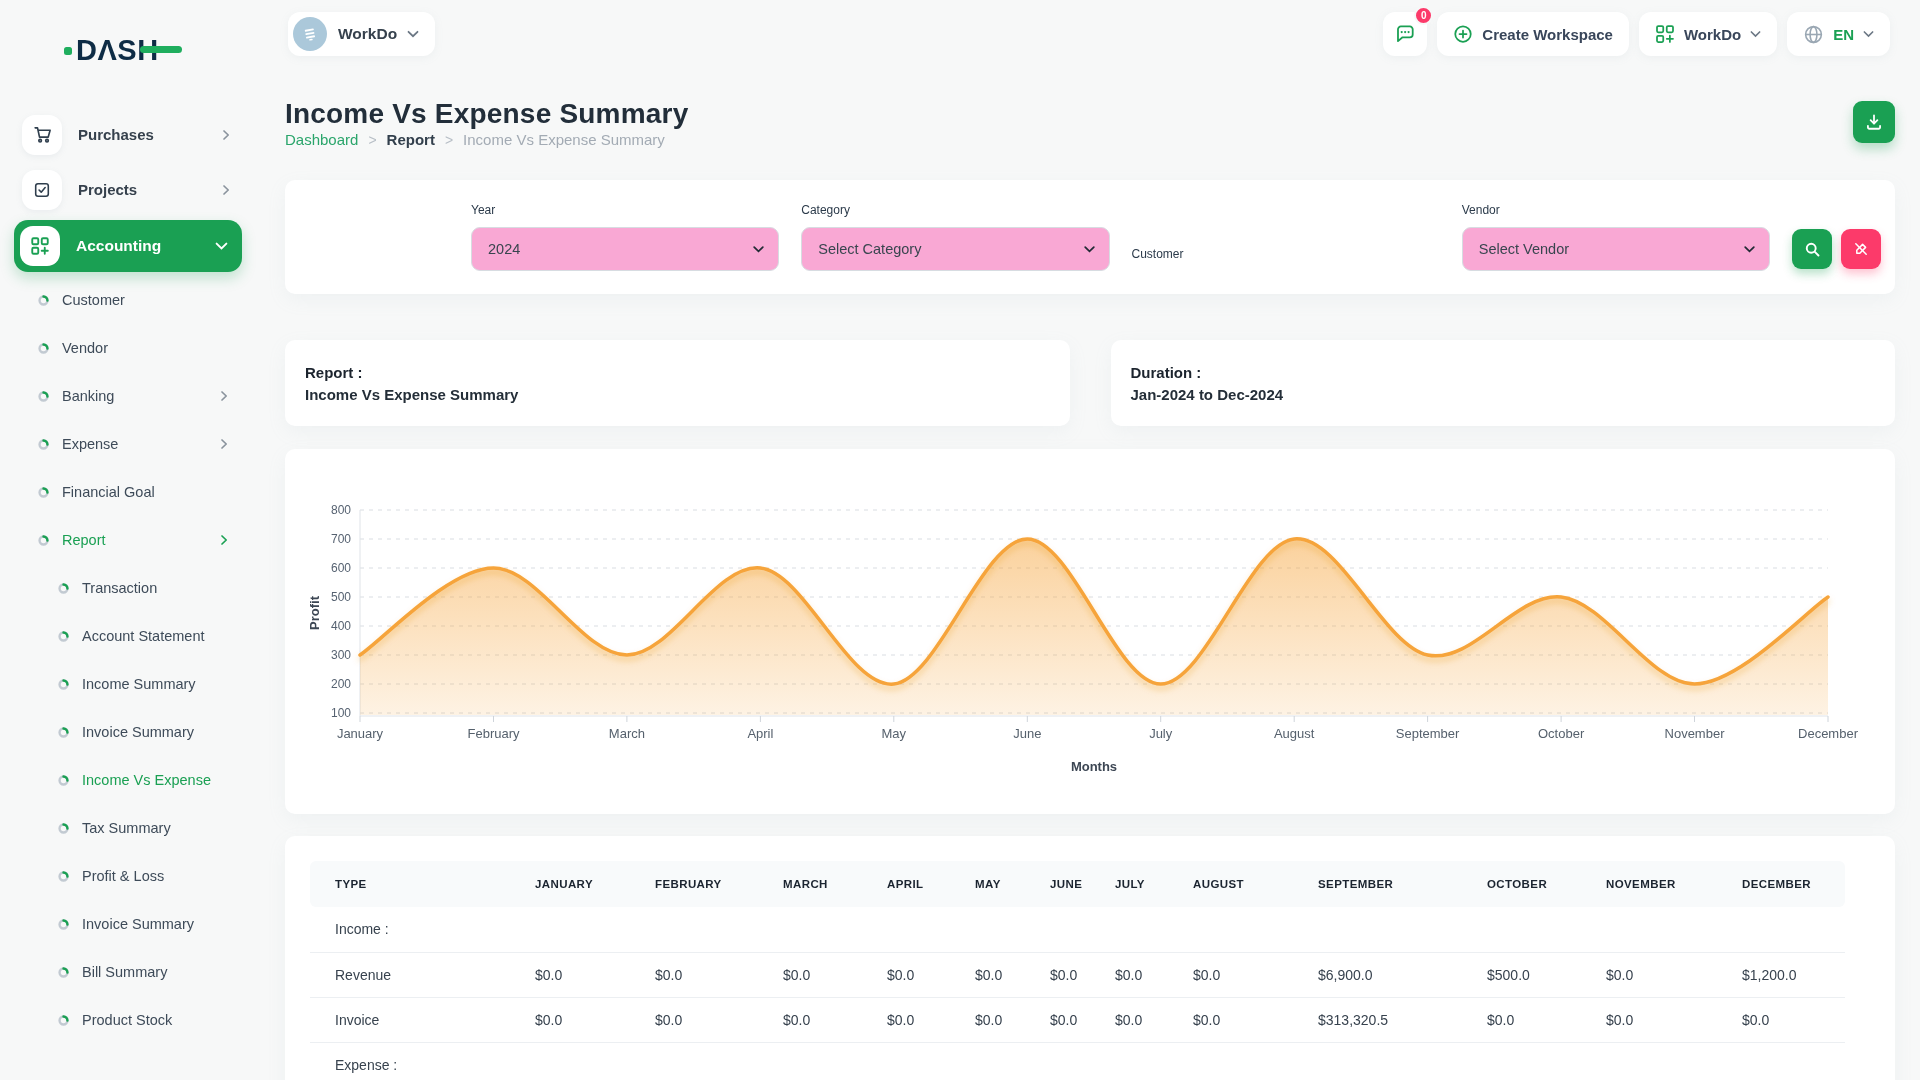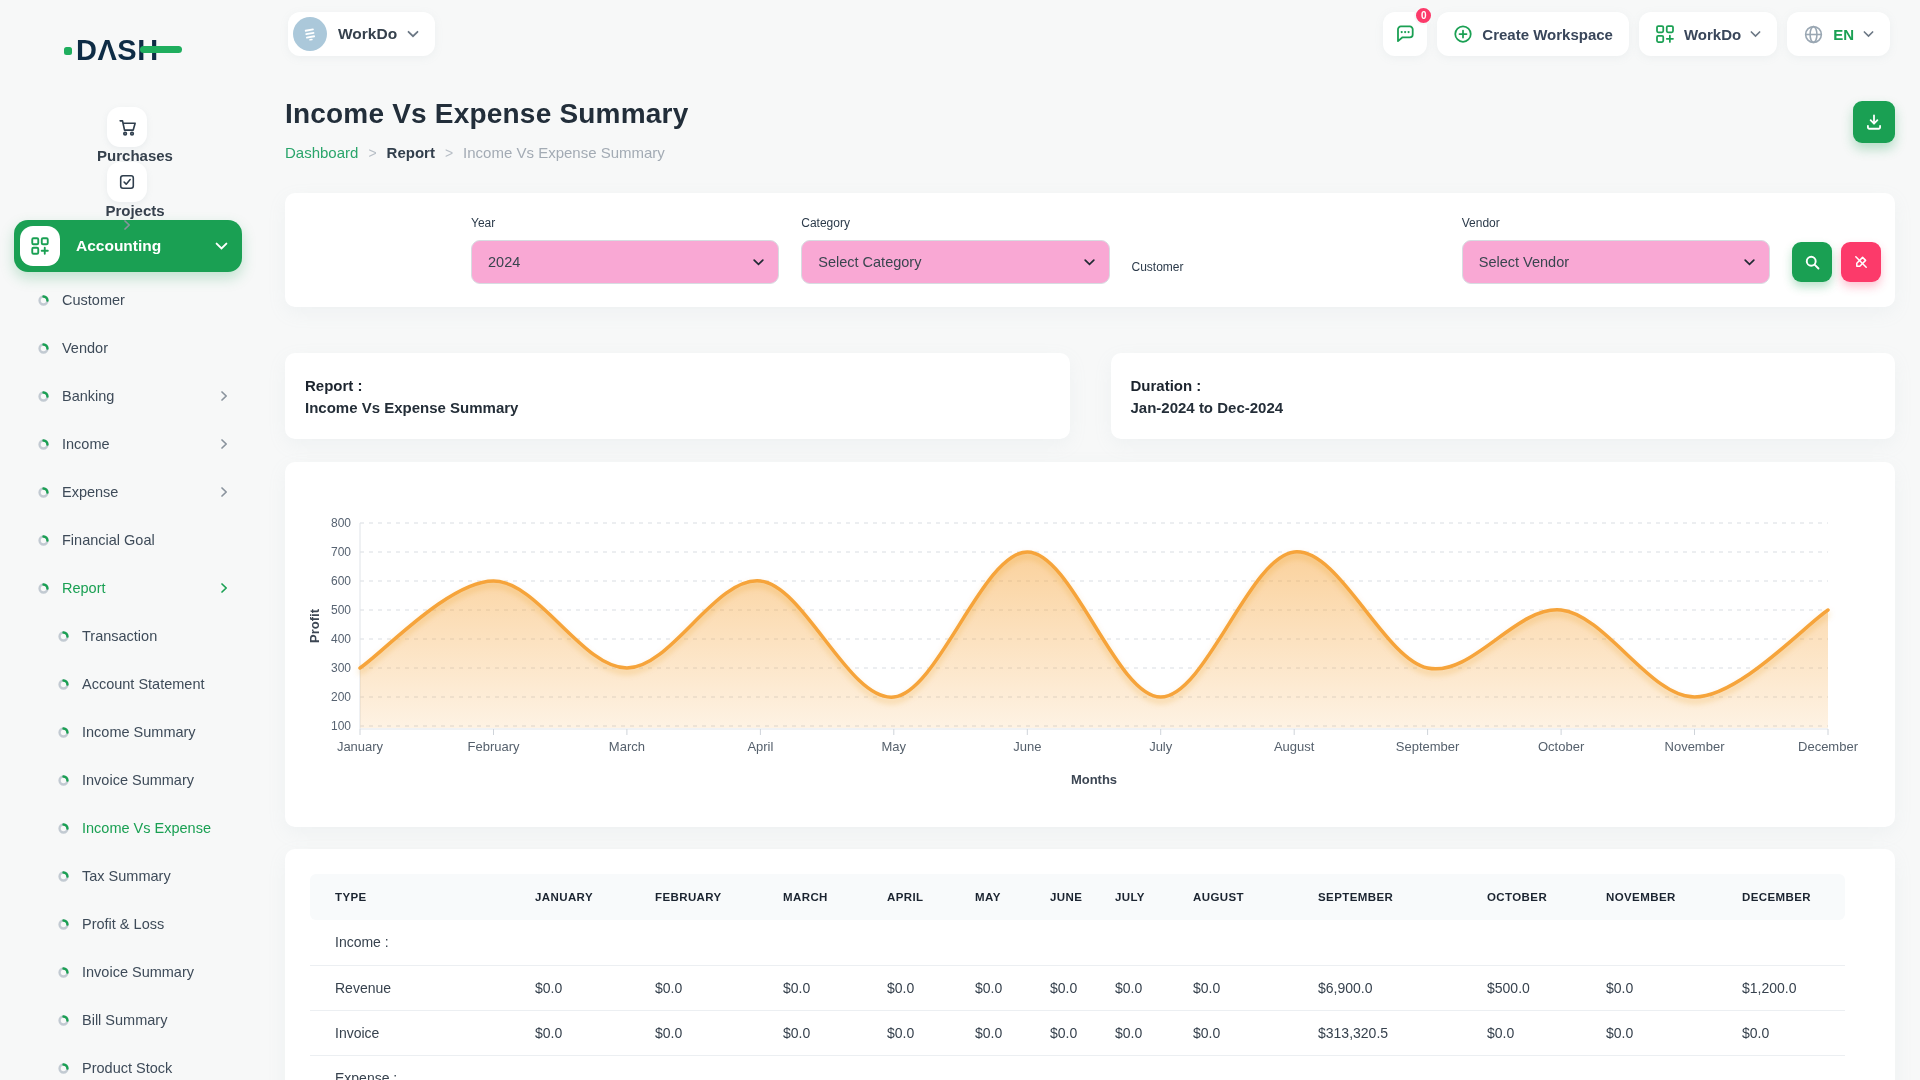--- a/index.html
+++ b/index.html
@@ -8,21 +8,21 @@
   .stage { position:relative; width:1920px; height:1080px; overflow:hidden; }
 
   
   .sidebar { position:absolute; left:0; top:0; width:256px; height:1080px; padding:26px 0 8px 0;margin-top:9px; }
   .logo { position:relative; margin-left:64px; display:flex; align-items:center; height:30px; cursor:pointer; }
   .logo-dot { width:8px; height:8px; border-radius:2.5px; background:#1fae5e; margin-right:4px; margin-top:2px; }
   .logo-main { font-size:29px; font-weight:900; letter-spacing:.5px; color:#0e2c45; }
   .logo-h { position:relative; font-size:29px; font-weight:900; color:#0e2c45; }
   .logo-bar { position:absolute; left:3px; top:12px; width:42px; height:7px; border-radius:4px; background:#1fae5e; }
   .side-nav { margin-top:42px; padding:0 14px; }
-  .top-item { display:flex; align-items:center; height:55px; padding:0 10px 0 8px; cursor:pointer;flex-direction:column; }
+  .top-item { display:flex; align-items:center; height:55px; padding:0 10px 0 8px; cursor:pointer; }
   .icon-sq { width:40px; height:40px; border-radius:13px; background:#fff; box-shadow:0 2px 6px rgba(140,155,170,.12); display:flex; align-items:center; justify-content:center; flex:0 0 auto; }
   .top-item .lbl { margin-left:16px; font-size:15px; font-weight:600; color:#36414d; flex:1; }
   .chev { flex:0 0 auto; display:flex; }
   .section-pill { display:flex; align-items:center; height:52px; margin:3px 0 4px 0; padding:0 14px 0 6px; border-radius:14px; background:#1aa053; box-shadow:0 6px 14px rgba(26,160,83,.25); cursor:pointer; }
   .section-pill .icon-sq { box-shadow:none; }
   .section-pill .lbl { margin-left:16px; font-size:15.5px; font-weight:700; color:#fff; flex:1; }
   .sub-item { display:flex; align-items:center; height:48px; padding:0 12px 0 24px; cursor:pointer; }
   .sub-item.lv2 { padding-left:44px; }
   .sub-item .bullet { display:flex; margin-right:13px; flex:0 0 auto; }
   .sub-item .lbl { font-size:14.5px; font-weight:500; color:#3e4b59; flex:1; }
@@ -38,21 +38,21 @@
   .icon-btn { position:relative; width:44px; height:44px; border-radius:12px; background:#fff; box-shadow:0 2px 8px rgba(150,162,175,.10); display:flex; align-items:center; justify-content:center; cursor:pointer; }
   .badge { position:absolute; top:-6px; right:-6px; min-width:19px; height:19px; border-radius:10px; background:#fc3a6a; border:2px solid #f7f8f8; color:#fff; font-size:10px; font-weight:700; display:flex; align-items:center; justify-content:center; }
   .txt-pill { padding:0 16px; gap:9px; }
   .txt-pill .t { font-size:15px; font-weight:600; color:#39465a; }
   .txt-pill .t.green { color:#1aa053; font-weight:700; }
 
   
   .main { position:absolute; left:256px; top:60px; right:0; padding:38px 25px 0 29px; }
   .title-row { display:flex; align-items:flex-start; justify-content:space-between; }
   .page-title { font-size:28px; font-weight:700; color:#222e3a; letter-spacing:.2px; }
-  .breadcrumb { margin-top:14px; display:flex; align-items:center; gap:10px; font-size:15px; }
+  .breadcrumb { margin-top:1px; display:flex; align-items:center; gap:10px; font-size:15px; }
   .bc-link { color:#2aa56b; cursor:pointer; }
   .bc-mid { color:#323f4c; font-weight:600; cursor:pointer; }
   .bc-cur { color:#a3abb4; }
   .bc-sep { color:#b7bec6; font-size:14px; }
   .dl-btn { width:42px; height:42px; border-radius:9px; background:#1aa053; box-shadow:0 6px 12px rgba(26,160,83,.3); display:flex; align-items:center; justify-content:center; cursor:pointer; margin-top:3px; }
 
   .card { background:#fff; border-radius:10px; box-shadow:0 6px 18px rgba(169,184,200,.10); }
   .filter-card { margin-top:32px; height:114px; display:flex; align-items:center; padding:0 14px 0 186px; }
   .filter-row { display:flex; align-items:flex-end; gap:22px; width:100%; }
   .f-group { flex:1; display:flex; flex-direction:column; }
@@ -161,34 +161,20 @@
           <span class="lbl">Vendor</span>
         </div>
         <div class="sub-item">
           <span class="bullet">
             <svg width="11" height="11" viewBox="0 0 12 12">
               <circle cx="6" cy="6" r="4.3" fill="none" stroke="#c2cad2" stroke-width="2.6"></circle>
               <path d="M6 1.7 A4.3 4.3 0 0 1 10.3 6" fill="none" stroke="#1aa053" stroke-width="2.6" stroke-linecap="round"></path>
             </svg>
           </span>
           <span class="lbl">Banking</span>
-          <span class="chev">
-            <svg width="12" height="12" viewBox="0 0 12 12">
-              <path d="M4 2 8.2 6 4 10" fill="none" stroke="#8a939d" stroke-width="1.7" stroke-linecap="round" stroke-linejoin="round"></path>
-            </svg>
-          </span>
-        </div>
-        <div class="sub-item">
-          <span class="bullet">
-            <svg width="11" height="11" viewBox="0 0 12 12">
-              <circle cx="6" cy="6" r="4.3" fill="none" stroke="#c2cad2" stroke-width="2.6"></circle>
-              <path d="M6 1.7 A4.3 4.3 0 0 1 10.3 6" fill="none" stroke="#1aa053" stroke-width="2.6" stroke-linecap="round"></path>
-            </svg>
-          </span>
-          <span class="lbl">Income</span>
           <span class="chev">
             <svg width="12" height="12" viewBox="0 0 12 12">
               <path d="M4 2 8.2 6 4 10" fill="none" stroke="#8a939d" stroke-width="1.7" stroke-linecap="round" stroke-linejoin="round"></path>
             </svg>
           </span>
         </div>
         <div class="sub-item">
           <span class="bullet">
             <svg width="11" height="11" viewBox="0 0 12 12">
               <circle cx="6" cy="6" r="4.3" fill="none" stroke="#c2cad2" stroke-width="2.6"></circle>

